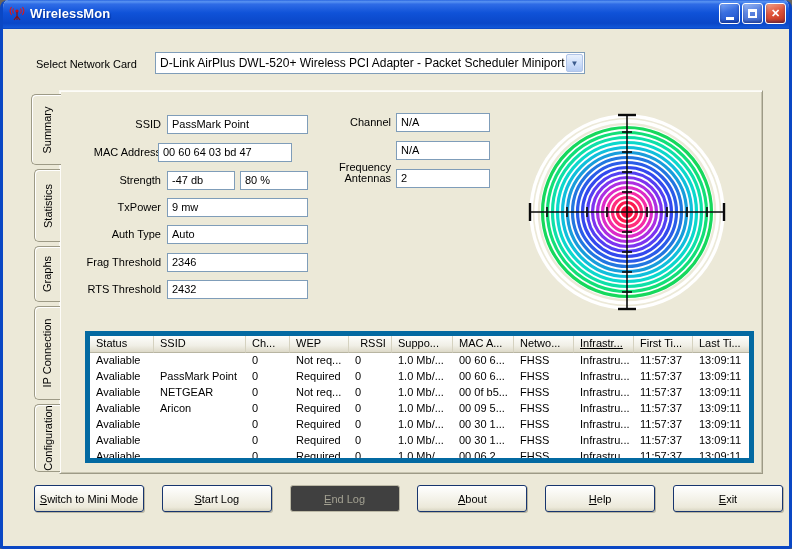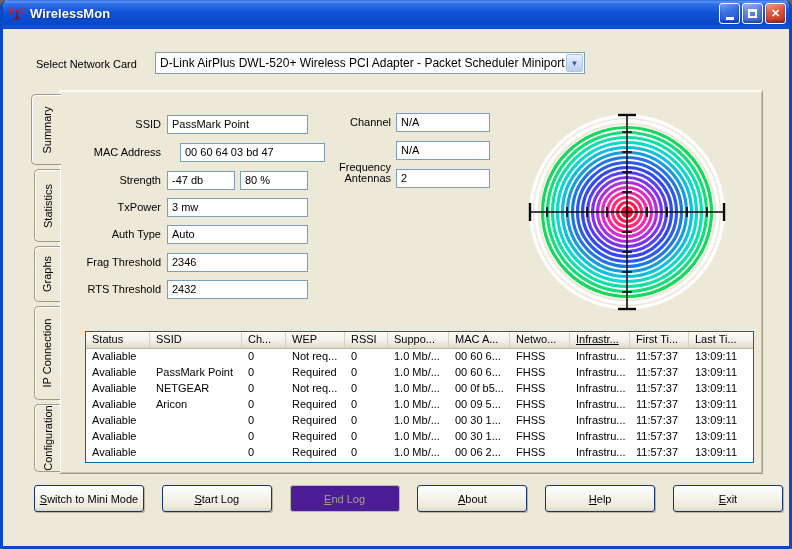--- a/index.html
+++ b/index.html
@@ -73,21 +73,21 @@
   .flabel { position:absolute; width:101px; text-align:right; font-size:11px; }
   .tbox {
     position:absolute; height:19px; background:#fff; border:1px solid #7F9DB9;
     font-size:11px; padding:2px 0 0 4px; white-space:nowrap; overflow:hidden;
   }
   
   .radar { position:absolute; left:467px; top:21px; }
   
   .listview {
     position:absolute; left:25px; top:240px; width:669px; height:132px;
-    background:#fff; border:1px solid #0369a1; overflow:hidden;
+    background:#fff; border:5px solid #0369a1; overflow:hidden;
   }
   .lv-header { display:flex; height:17px; }
   .hcell {
     background:linear-gradient(180deg,#fdfdfb,#f0efe6 60%,#ddd9c8);
     border-right:1px solid #d5d2c0; border-bottom:1px solid #b8b5a2;
     font-size:11px; color:#000; padding:1px 0 0 6px;
     white-space:nowrap; overflow:hidden; flex:none;
   }
   .lv-row { display:flex; height:16px; }
   .cell { font-size:11px; color:#000; padding:1px 0 0 6px; white-space:nowrap; overflow:hidden; flex:none; }
@@ -95,21 +95,21 @@
   .btnrow { position:absolute; left:31px; top:456px; width:749px; display:flex; justify-content:space-between; }
   .xpbtn {
     width:110px; height:27px; border-radius:3px;
     border:1px solid #17356e;
     background:linear-gradient(180deg,#ffffff,#f6f5ee 40%,#ece9da 85%,#d8d5c2);
     box-shadow:inset 0 1px 0 #fff, 1px 1px 0 #b8b5a2;
     font-family:"Liberation Sans", sans-serif; font-size:11px; color:#000; cursor:default;
   }
   .xpbtn.disabled {
     border-color:#bcb9a6; color:#a3a192;
-    background:#4c1d95; box-shadow:none;
+    background:#404040; box-shadow:none;
   }
 </style>
 </head>
 <body>
 
 <div class="window">
 
   <div class="titlebar">
     <span class="title-icon">
       <svg width="16" height="16" viewBox="0 0 16 16">
@@ -139,26 +139,26 @@
     <div class="combo">
       <span class="combo-text">D-Link AirPlus DWL-520+ Wireless PCI Adapter - Packet Scheduler Miniport</span>
       <span class="combo-btn">▼</span>
     </div>
 
     <div class="tabpanel">
 
       <span class="flabel" style="left:0;top:27px">SSID</span>
       <div class="tbox" style="left:107px;top:24px;width:141px">PassMark Point</div>
       <span class="flabel" style="left:0;top:55px">MAC Address</span>
-      <div class="tbox" style="left:120px;top:52px;width:145px">00 60 64 03 bd 47</div>
+      <div class="tbox" style="left:98px;top:52px;width:134px">00 60 64 03 bd 47</div>
       <span class="flabel" style="left:0;top:83px">Strength</span>
       <div class="tbox" style="left:107px;top:80px;width:68px">-47 db</div>
       <div class="tbox" style="left:180px;top:80px;width:68px">80 %</div>
       <span class="flabel" style="left:0;top:110px">TxPower</span>
-      <div class="tbox" style="left:107px;top:107px;width:141px">3 mw</div>
+      <div class="tbox" style="left:107px;top:107px;width:141px">9 mw</div>
       <span class="flabel" style="left:0;top:137px">Auth Type</span>
       <div class="tbox" style="left:107px;top:134px;width:141px">Auto</div>
       <span class="flabel" style="left:0;top:165px">Frag Threshold</span>
       <div class="tbox" style="left:107px;top:162px;width:141px">2346</div>
       <span class="flabel" style="left:0;top:192px">RTS Threshold</span>
       <div class="tbox" style="left:107px;top:189px;width:141px">2432</div>
 
       <span class="flabel" style="left:230px;top:25px">Channel</span>
       <div class="tbox" style="left:336px;top:22px;width:94px">N/A</div>
       <span class="flabel" style="left:230px;top:70px">Frequency</span>
@@ -211,21 +211,21 @@
           <line x1="197" y1="91" x2="197" y2="109" stroke="#0a0a0a" stroke-width="2.4"></line>
           <line x1="91" y1="197" x2="109" y2="197" stroke="#0a0a0a" stroke-width="2.4"></line>
         </svg>
 
       <div class="listview">
         <div class="lv-header" id="lvheader">
             <div class="hcell" style="width: 64px;">Status</div>
             <div class="hcell" style="width: 92px;">SSID</div>
             <div class="hcell" style="width: 44px;">Ch...</div>
             <div class="hcell" style="width: 59px;">WEP</div>
-            <div class="hcell" style="width: 43px;">RSSI</div>
+            <div class="hcell" style="width: 43px; text-align: center;">RSSI</div>
             <div class="hcell" style="width: 61px;">Suppo...</div>
             <div class="hcell" style="width: 61px;">MAC A...</div>
             <div class="hcell" style="width: 60px;">Netwo...</div>
             <div class="hcell" style="width: 60px; text-decoration: underline;">Infrastr...</div>
             <div class="hcell" style="width: 59px;">First Ti...</div>
             <div class="hcell" style="width: 66px;">Last Ti...</div>
           </div>
         <div id="lvbody">
             <div class="lv-row">
               <div class="cell" style="width: 64px;">Avaliable</div>

